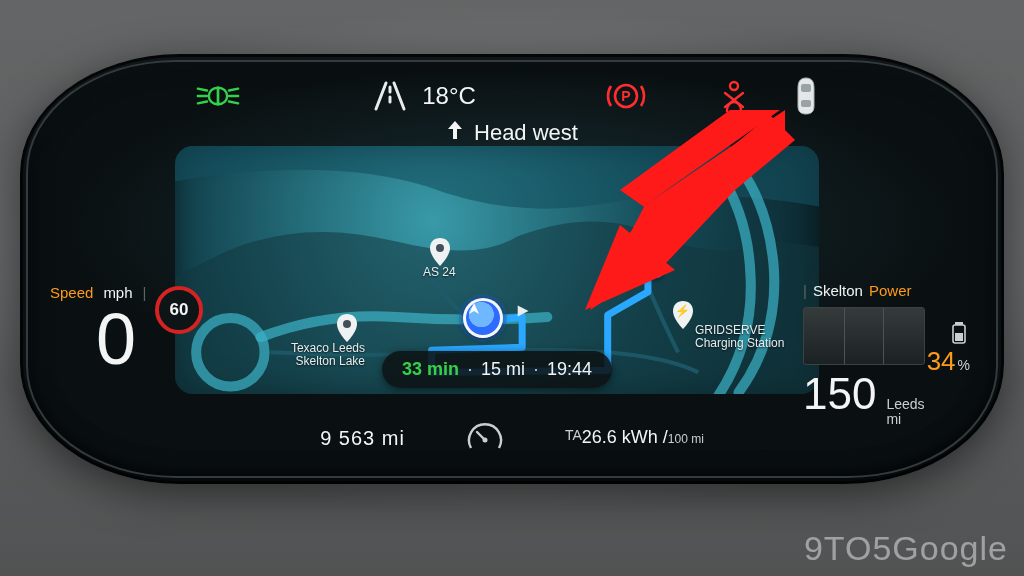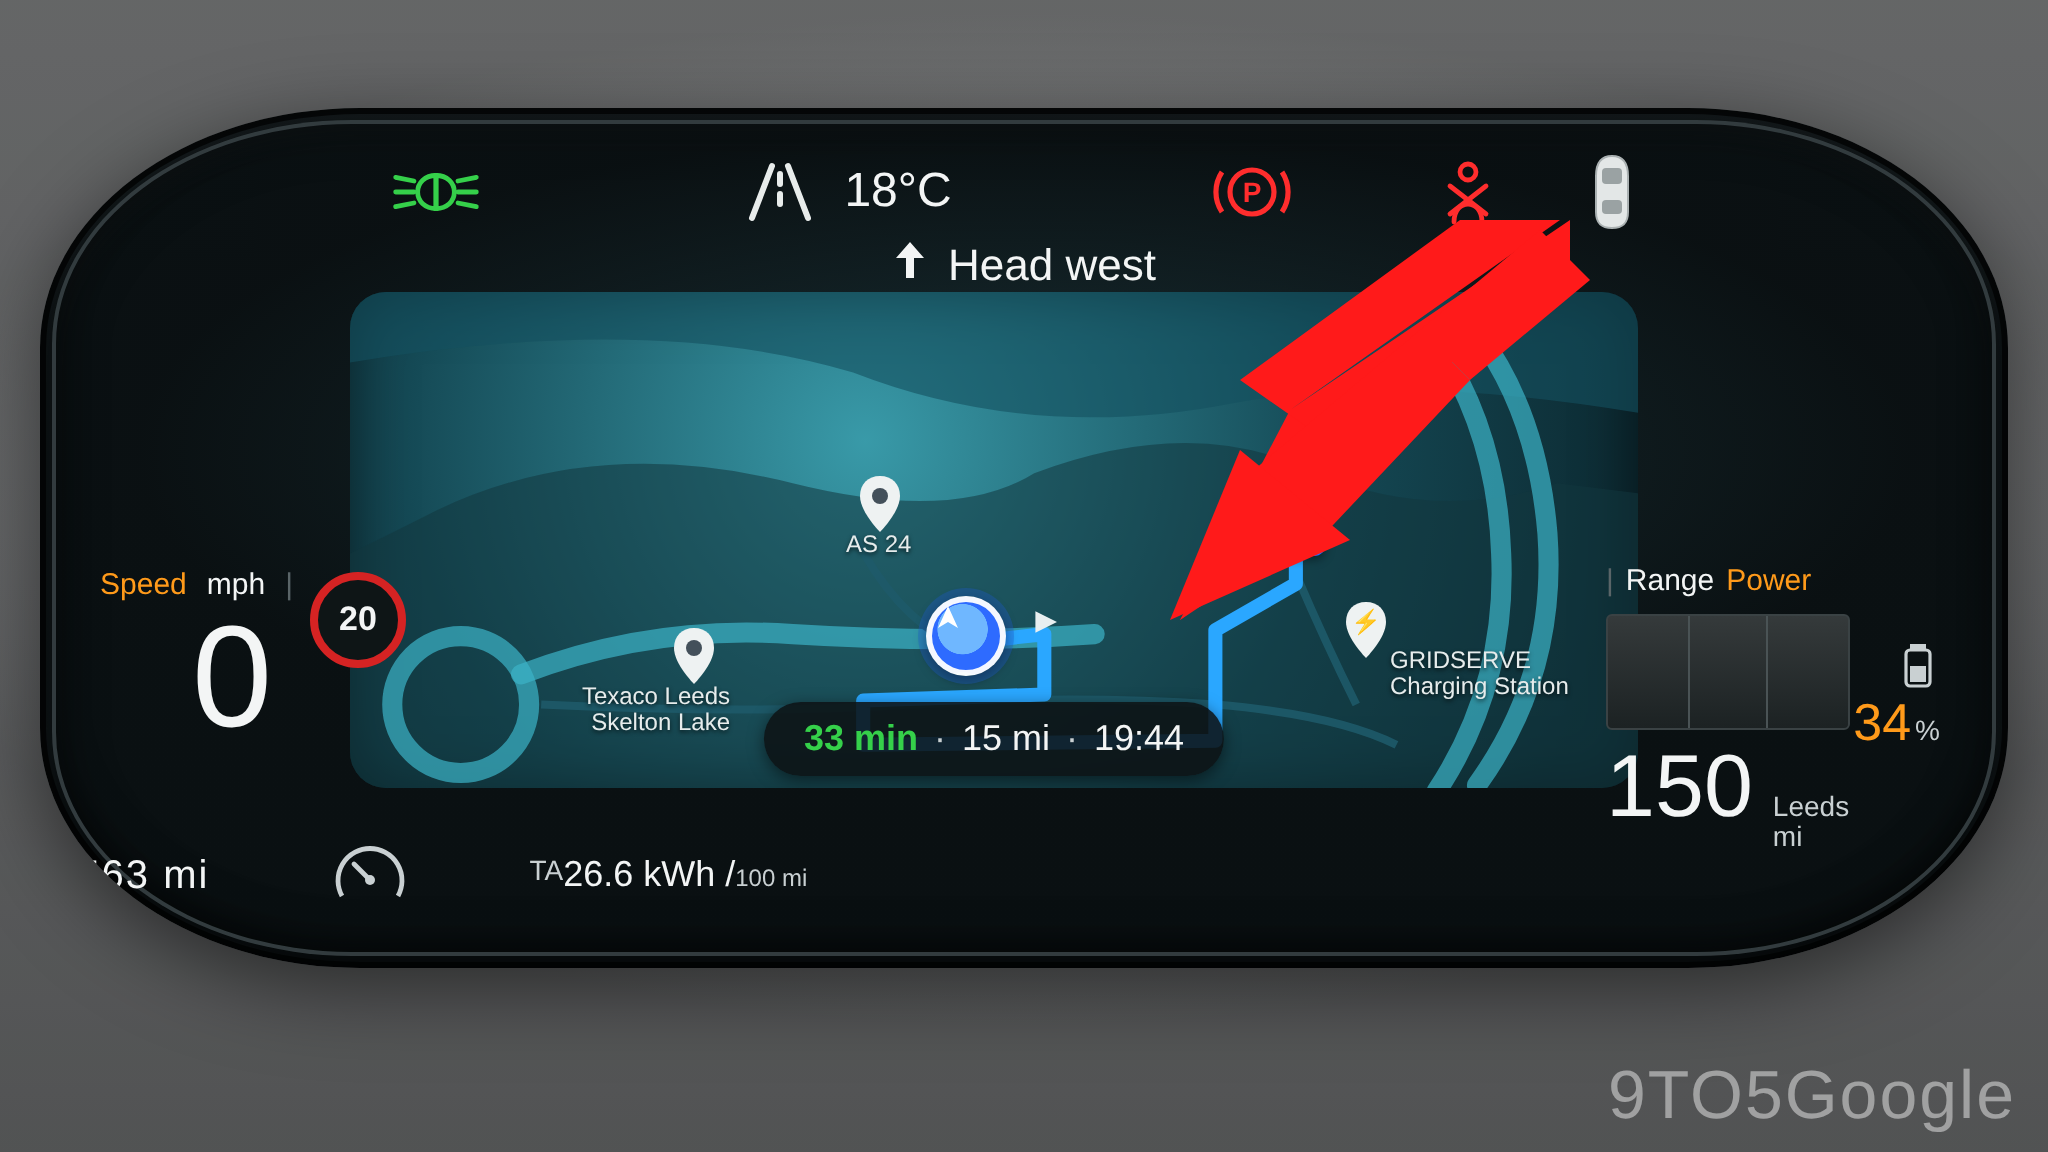--- a/index.html
+++ b/index.html
@@ -117,21 +117,21 @@
   .charge-gauge .tick.t1{left:33%;} .charge-gauge .tick.t2{left:66%;}
   .range-row{display:flex;align-items:baseline;gap:10px;}
   .range-val{font-size:44px;font-weight:300;}
   .range-unit{font-size:14px;color:var(--muted);line-height:1.1;}
   .batt-pct{position:absolute;right:-2px;top:64px;display:flex;align-items:baseline;gap:2px;}
   .batt-pct .num{color:var(--accent-orange);font-size:26px;font-weight:500;}
   .batt-pct .pct{color:var(--muted);font-size:14px;}
   .batt-icon{position:absolute;right:2px;top:40px;}
   
   .bottom-row{
-    position:absolute;left:0;right:0;bottom:26px;display:flex;align-items:center;justify-content:flex-start;
+    position:absolute;left:0;right:0;bottom:26px;display:flex;align-items:center;justify-content:center;
     gap:60px;color:var(--white);
   }
   .odo{font-size:20px;letter-spacing:1px;}
   .econ{font-size:18px;display:flex;flex-direction:row;align-items:flex-start;line-height:1.1;}
   .econ .tag{font-size:14px;color:var(--muted);}
   .econ .val .unit{font-size:12px;color:var(--muted);}
   .gauge-mini{width:40px;height:40px;}
   
   .annot-arrow{position:absolute;pointer-events:none;}
 </style>
@@ -283,29 +283,29 @@
 
   </div>
 
   <div class="left-block">
     <div class="lbl-row">
       <span class="orange">Speed</span>
       <span>mph</span>
       <span class="divider">|</span>
     </div>
     <div class="speed-limit">
-      <span>20</span>
+      <span>60</span>
     </div>
     <div class="speed-val">0</div>
   </div>
 
   <div class="right-block">
     <div class="lbl-row">
       <span class="divider">|</span>
-      <span>Range</span>
+      <span>Skelton</span>
       <span class="orange">Power</span>
     </div>
     <div class="charge-gauge">
       <div class="tick t1"></div>
         <div class="tick t2"></div>
     </div>
     <span class="batt-icon">
       <svg width="14" height="22" viewBox="0 0 14 22">
           <rect x="3" y="0" width="8" height="3" fill="#c9d0d2"></rect>
           <rect x="1" y="3" width="12" height="18" rx="2" fill="none" stroke="#c9d0d2" stroke-width="1.6"></rect>

